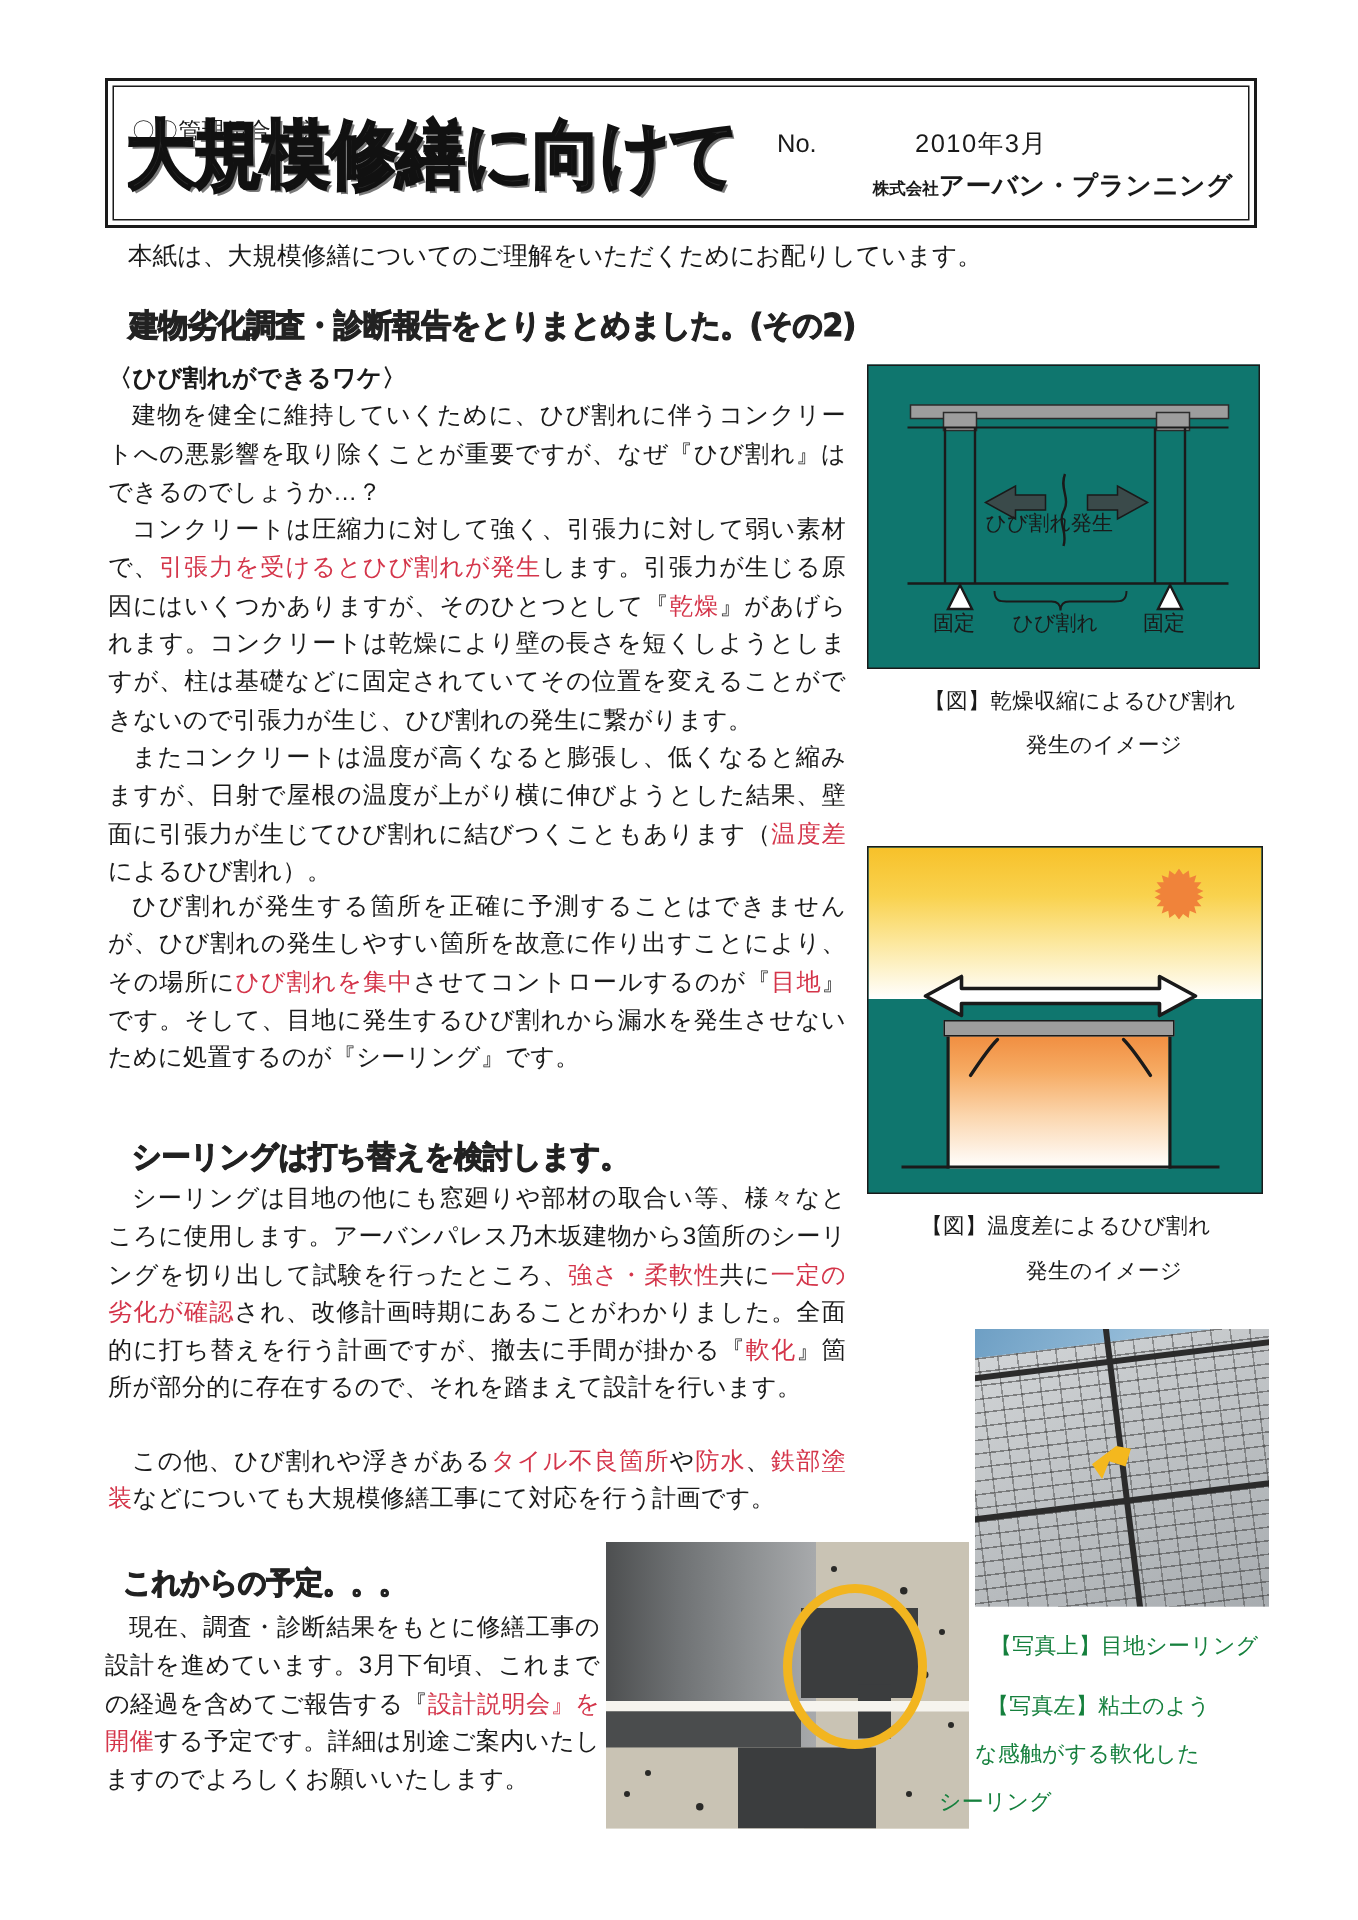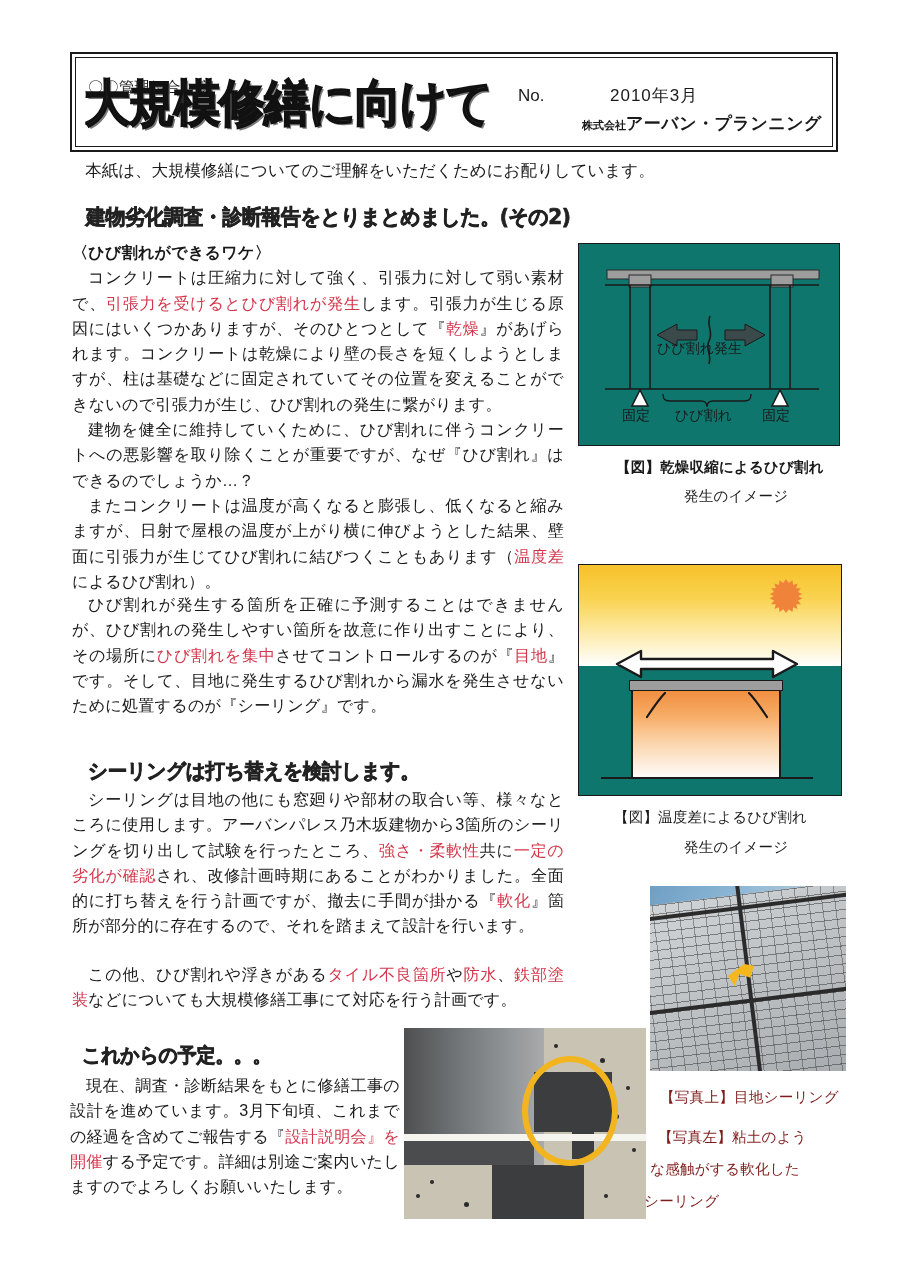--- a/index.html
+++ b/index.html
@@ -130,21 +130,21 @@
     overflow: hidden;
   }
   #fig1 { left: 578px; top: 243px; width: 262px; height: 203px; }
   .fig-cap {
     position: absolute;
     font-size: 14.5px;
     letter-spacing: 0.2px;
     white-space: nowrap;
     color: #1a1a1a;
   }
-  #fig1-cap1 { left: 616px; top: 458px; font-weight: bold; }
+  #fig1-cap1 { left: 616px; top: 458px; }
   #fig1-cap2 { left: 684px; top: 487px; }
   #fig2-cap1 { left: 614px; top: 808px; }
   #fig2-cap2 { left: 684px; top: 838px; }
 
   
   #fig2 { left: 578px; top: 564px; width: 264px; height: 232px; }
   .sky {
     position: absolute; left: 0; top: 0; right: 0; height: 44%;
     background: linear-gradient(to bottom, #f7c12a 0%, #f9d24e 32%, #fce79b 62%, #ffffff 100%);
   }
@@ -270,26 +270,26 @@
     border: 6px solid #f2b520;
     border-radius: 50%;
   }
 
   
   .photo-cap {
     position: absolute;
     font-size: 14.6px;
     letter-spacing: 0.2px;
     white-space: nowrap;
-    color: #7f1d1d;
+    color: #15803d;
   }
   #cap-top   { left: 660px; top: 1088px; }
   #cap-left1 { left: 658px; top: 1128px; }
   #cap-left2 { left: 650px; top: 1160px; }
-  #cap-left3 { left: 644px; top: 1192px; }
+  #cap-left3 { left: 626px; top: 1192px; }
 </style>
 </head>
 <body>
 
 <div class="masthead">
   <div class="masthead-inner"></div>
   <div class="addressee">〇〇管理組合　様</div>
   <div class="bigtitle">大規模修繕に向けて</div>
   <div class="issue-line">
     <span class="issue-no">No.</span><span class="issue-date">2010年3月</span>
@@ -297,22 +297,22 @@
   <div class="company">
     <span class="kk">株式会社</span><span>アーバン・プランニング</span>
   </div>
 </div>
 <div class="subtitle">本紙は、大規模修繕についてのご理解をいただくためにお配りしています。</div>
 
 <div class="sec-head" id="sec-main-head">建物劣化調査・診断報告をとりまとめました。(その2)</div>
 
 <div class="bodytext" id="txt-crack">
   <span class="sub-head">〈ひび割れができるワケ〉</span>
+  <span class="para">建物を健全に維持していくために、ひび割れに伴うコンクリートへの悪影響を取り除くことが重要ですが、なぜ『ひび割れ』はできるのでしょうか…？</span>
   <span class="para"><span>コンクリートは圧縮力に対して強く、引張力に対して弱い素材で、</span><span class="rd">引張力を受けるとひび割れが発生</span><span>します。引張力が生じる原因にはいくつかありますが、そのひとつとして『</span><span class="rd">乾燥</span><span>』があげられます。コンクリートは乾燥により壁の長さを短くしようとしますが、柱は基礎などに固定されていてその位置を変えることができないので引張力が生じ、ひび割れの発生に繋がります。</span></span>
-  <span class="para">建物を健全に維持していくために、ひび割れに伴うコンクリートへの悪影響を取り除くことが重要ですが、なぜ『ひび割れ』はできるのでしょうか…？</span>
   <span class="para"><span>またコンクリートは温度が高くなると膨張し、低くなると縮みますが、日射で屋根の温度が上がり横に伸びようとした結果、壁面に引張力が生じてひび割れに結びつくこともあります（</span><span class="rd">温度差</span><span>によるひび割れ）。</span></span>
 </div>
 
 <div class="bodytext" id="txt-joint">
   <span class="para"><span>ひび割れが発生する箇所を正確に予測することはできませんが、ひび割れの発生しやすい箇所を故意に作り出すことにより、その場所に</span><span class="rd">ひび割れを集中</span><span>させてコントロールするのが『</span><span class="rd">目地</span><span>』です。そして、目地に発生するひび割れから漏水を発生させないために処置するのが『シーリング』です。</span></span>
 </div>
 
 <div class="sec-head" id="sec-seal-head">シーリングは打ち替えを検討します。</div>
 <div class="bodytext" id="txt-seal">
   <span class="para"><span>シーリングは目地の他にも窓廻りや部材の取合い等、様々なところに使用します。アーバンパレス乃木坂建物から3箇所のシーリングを切り出して試験を行ったところ、</span><span class="rd">強さ・柔軟性</span><span>共に</span><span class="rd">一定の劣化が確認</span><span>され、改修計画時期にあることがわかりました。全面的に打ち替えを行う計画ですが、撤去に手間が掛かる『</span><span class="rd">軟化</span><span>』箇所が部分的に存在するので、それを踏まえて設計を行います。</span></span>

